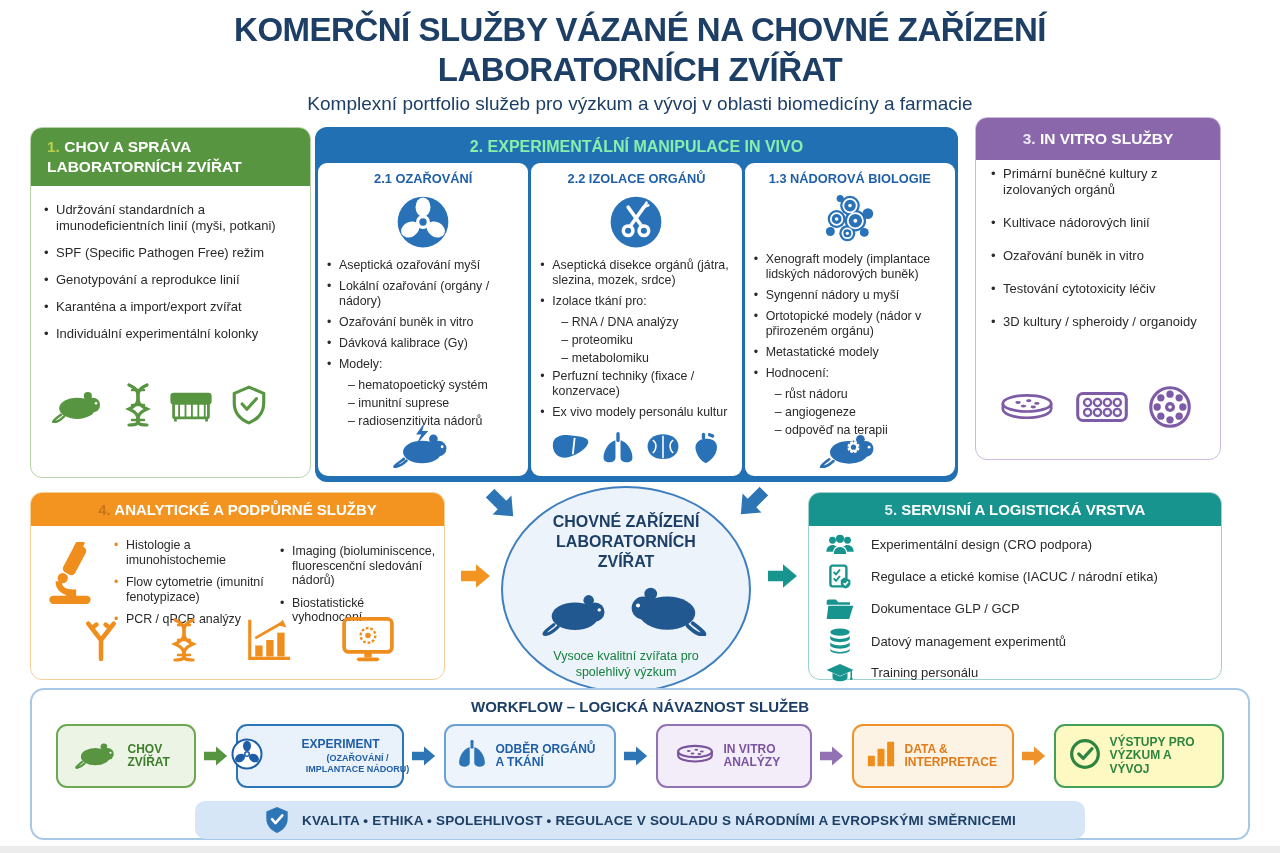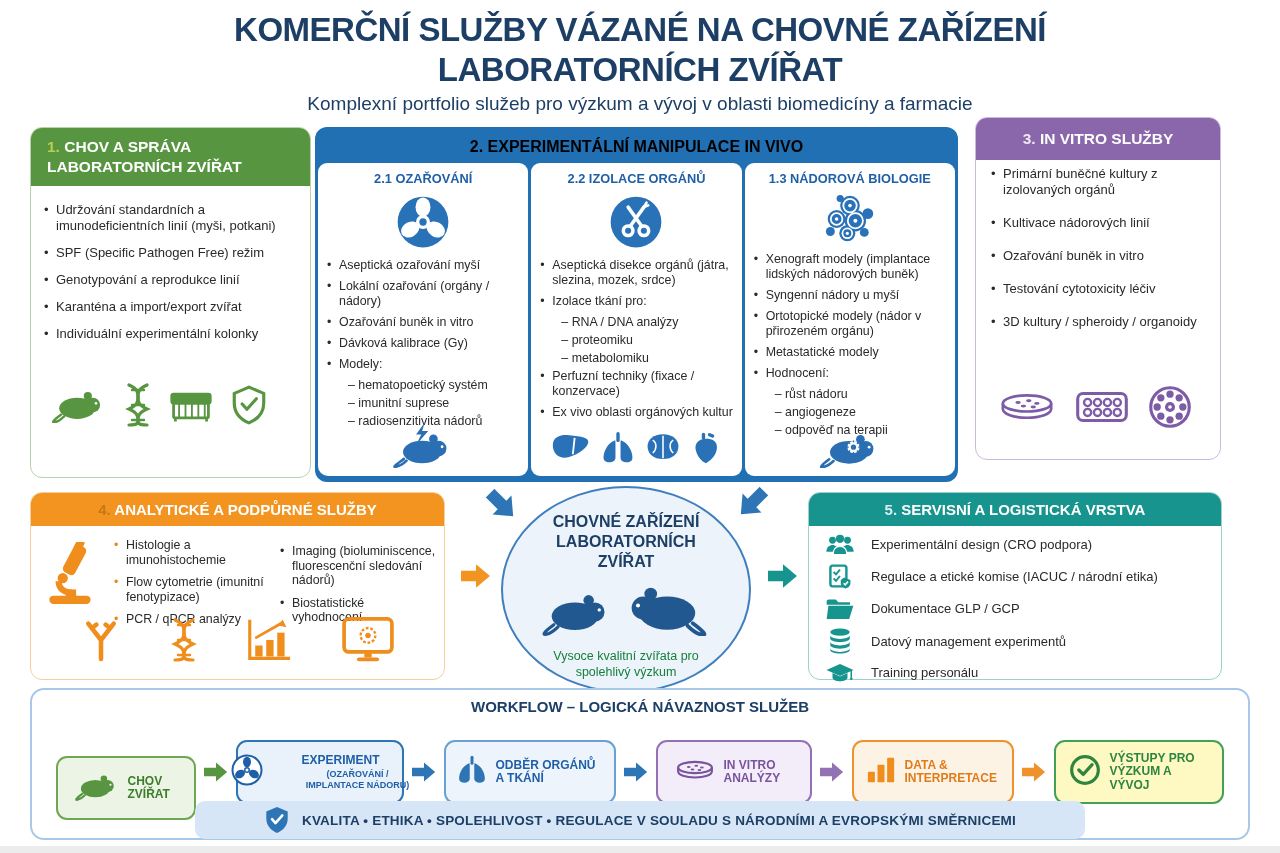--- a/index.html
+++ b/index.html
@@ -25,21 +25,21 @@
   ul.blist { list-style:none; }
   ul.blist li { position:relative; padding-left:13px; font-size:13px; line-height:16px; color:#2a2a2a; }
   ul.blist li.b::before { content:"•"; position:absolute; left:1px; color:#2a2a2a; }
   .box1 ul { padding:16px 10px 0 12px; }
   .box1 li.b { margin-bottom:11px; }
   .iconrow { position:absolute; display:flex; align-items:center; }
   .box1 .iconrow { left:18px; bottom:46px; gap:18px; color:#579541; }
 
   
   .box2 { left:315px; top:127px; width:643px; height:355px; background:#2270b4; padding:3px; }
-  .box2-head { color:#000000; font-weight:bold; font-size:16px; text-align:center; padding:8px 0 7px; }
+  .box2-head { color:#86efac; font-weight:bold; font-size:16px; text-align:center; padding:8px 0 7px; }
   .box2-cols { display:flex; gap:3px; height:313px; }
   .b2col { background:#fff; flex:1; border-radius:9px; position:relative; padding:0 8px; }
   .b2col:first-child { border-bottom-left-radius:10px; }
   .b2col:last-child  { border-bottom-right-radius:10px; }
   .tabtitle { text-align:center; color:#1f5fa8; font-weight:bold; font-size:12.8px; padding:8px 0 6px; }
   .b2icon { display:flex; justify-content:center; margin:2px 0 8px; }
   .b2col ul li { font-size:12.4px; line-height:15px; margin-bottom:6px; }
   .b2col ul li.sub { padding-left:22px; margin-bottom:3px; }
   .b2foot { position:absolute; bottom:8px; left:0; width:100%; display:flex; justify-content:center; gap:10px; color:#2a6eb4; }
 
@@ -80,21 +80,21 @@
   svg.rarrow { display:block; }
 
   
   .wf { position:absolute; left:30px; top:688px; width:1220px; height:152px;
         border:2px solid #a8c8e8; border-radius:14px; background:#fff; }
   .wf-title { text-align:center; font-weight:bold; font-size:15px; color:#1d3f66; margin-top:8px; }
   .wf-steps { position:absolute; top:34px; left:0; width:100%; display:flex; justify-content:center; align-items:center; gap:7px; }
   .step { height:64px; border-radius:11px; border:2px solid; display:flex; align-items:center; justify-content:center; gap:9px; padding:0 8px; }
   .step .lab { font-weight:bold; font-size:12px; line-height:13.5px; }
   .step .sub { font-weight:bold; font-size:9px; line-height:10.5px; margin-top:2px;margin-left:34px; }
-  .st-green  { background:#ecf4e6; border-color:#6fa653; color:#3c7d2a;margin-top:32px; }
+  .st-green  { background:#ecf4e6; border-color:#6fa653; color:#3c7d2a; }
   .st-blue   { background:#e9f1fa; border-color:#2e75b6; color:#1f5fa8; }
   .st-blue2  { background:#eef4fb; border-color:#6aa1d4; color:#1f5fa8; }
   .st-purple { background:#f2edf8; border-color:#9271b5; color:#7a539e; }
   .st-orange { background:#fdf3e5; border-color:#f0922b; color:#e07b1a; }
   .st-green2 { background:#fef9c3; border-color:#43a156; color:#2e8540; }
 
   
   .pill { position:absolute; left:195px; top:801px; width:890px; height:38px; background:#d6e6f6;
           border-radius:10px; display:flex; align-items:center; justify-content:center; gap:12px; }
   .pill span { font-weight:bold; font-size:13.5px; color:#1d3f66; letter-spacing:0.2px; }
@@ -210,21 +210,21 @@
               </g>
             </svg>
         </div>
         <ul class="blist">
           <li class="b">Aseptická disekce orgánů (játra, slezina, mozek, srdce)</li>
           <li class="b">Izolace tkání pro:</li>
           <li class="sub">– RNA / DNA analýzy</li>
           <li class="sub">– proteomiku</li>
           <li class="sub">– metabolomiku</li>
           <li class="b">Perfuzní techniky (fixace / konzervace)</li>
-          <li class="b">Ex vivo oblasti orgánových kultur</li>
+          <li class="b">Ex vivo modely personálu kultur</li>
         </ul>
         <div class="b2foot">
           <span><svg width="40" height="30" viewBox="0 0 44 32" fill="#2a72b8">
                 <path d="M2 14 C2 4 12 2 20 3 C34 4 42 6 41 11 C40 17 30 24 20 27 C10 30 2 24 2 14 Z"></path>
                 <path d="M26 6 L24 24" stroke="#fff" stroke-width="2"></path>
               </svg></span>
           <span><svg width="34" height="32" viewBox="0 0 40 38" fill="#2a72b8">
                 <rect x="18" y="0" width="4" height="12" rx="2"></rect>
                 <path d="M16 10 C6 14 2 26 3 32 C4 37 16 38 17 31 L17 14 C17 11 17 9.5 16 10 Z"></path>
                 <path d="M24 10 C34 14 38 26 37 32 C36 37 24 38 23 31 L23 14 C23 11 23 9.5 24 10 Z"></path>

